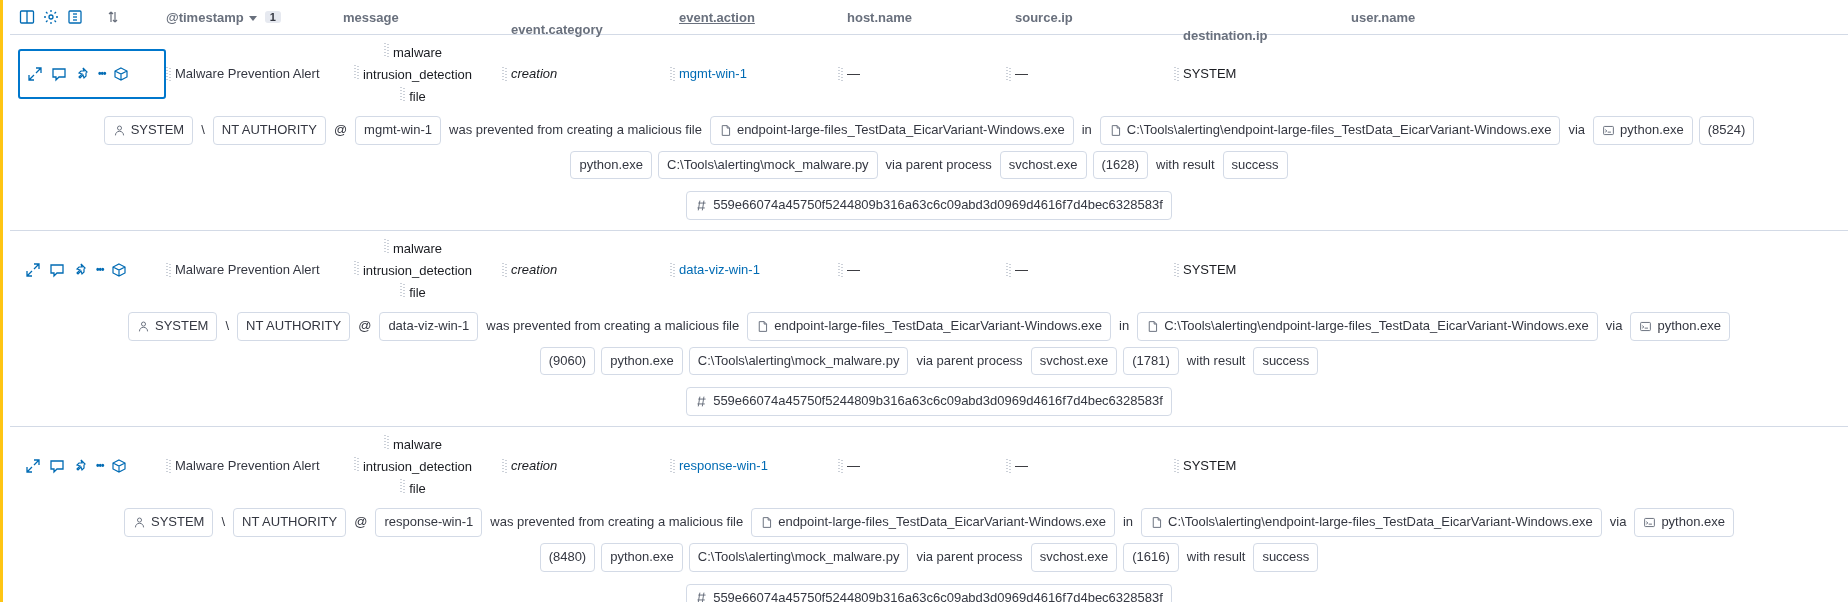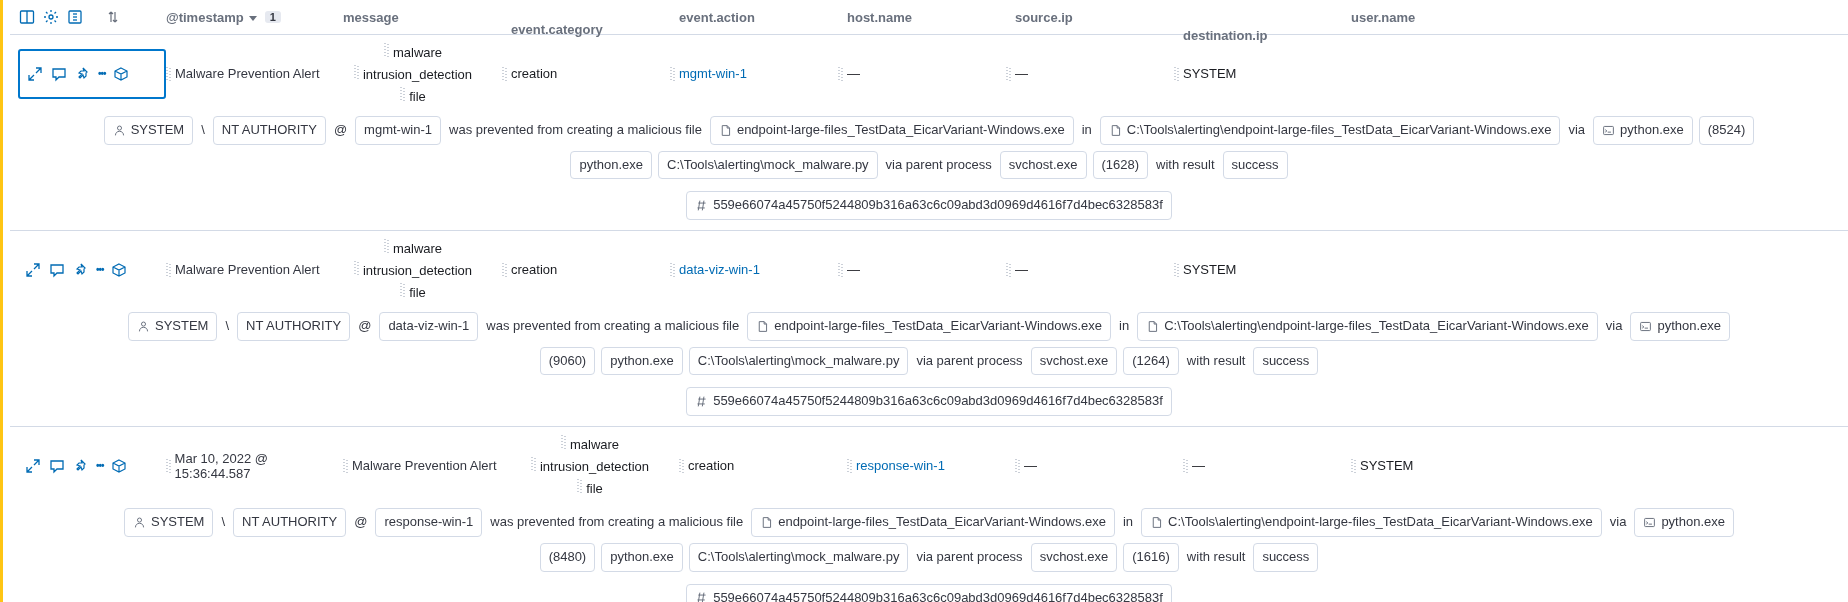--- a/index.html
+++ b/index.html
@@ -9,39 +9,39 @@
   
   .header-row { display: flex; align-items: center; height: 35px; border-bottom: 1px solid #d3dae6; padding: 0 8px; }
   .left-icons { display: flex; align-items: center; gap: 6px; width: 148px; }
   .icon-btn { width: 18px; height: 18px; display: flex; align-items: center; justify-content: center; cursor: pointer; color: #006bb4; }
   .sort-icon { color: #69707d; }
   
   .col { flex-shrink: 0; color: #69707d; font-weight: 600; padding-right: 10px; }
   .col.ts { width: 177px; display:flex; align-items:center; gap:4px;}
   .col.msg { width: 168px; }
   .col.cat { width: 168px; margin-top: 24px; }
-  .col.act { width: 168px; }
+  .col.act { width: 168px; text-decoration: underline; }
   .col.host { width: 168px; }
   .col.sip { width: 168px; }
   .col.dip { width: 168px; margin-top: 36px; }
   .col.user { width: 160px; }
   .badge { background:#e6e9f0; color:#343741; padding:0 5px; border-radius:3px; font-size:11px; font-weight:600; margin-left:3px;}
   
   .row { border-bottom: 1px solid #d3dae6; }
   .row-main { display: flex; align-items: center; padding: 8px; min-height: 58px; }
   .row-actions { width: 148px; display: flex; align-items: center; gap: 6px; padding:0 6px; }
   .row-actions.selected { border: 2px solid #07c; border-radius: 3px; padding:14px 6px; }
   .action-icon { width: 18px; height: 18px; display:flex; align-items:center; justify-content:center; color:#006bb4; cursor:pointer; }
   .dots { color:#006bb4; letter-spacing:-1px; font-weight:bold; font-size:10px; cursor:pointer;}
   
   .cell { flex-shrink:0; display:flex; align-items:center; padding-right:10px; }
   .cell.ts { width:177px; color:#343741; }
   .cell.msg { width:168px; color:#343741; }
   .cell.cat { width:168px; flex-direction:column; align-items:center; gap:5px; }
-  .cell.act { width:168px; }
+  .cell.act { width:168px;font-style:italic; }
   .cell.host { width:168px; }
   .cell.sip { width:168px; }
   .cell.dip { width:168px; }
   .cell.user { width:160px; }
   
   .grip { display:inline-block; width:5px; height:14px; background:repeating-linear-gradient(to bottom,#98a2b3 0 1px,transparent 1px 3px),repeating-linear-gradient(to bottom,transparent 0 1.5px,#98a2b3 1.5px 2.5px,transparent 2.5px 3px); background-size:2px 3px,2px 3px; background-position:0 0,3px 0; background-repeat:repeat-y,repeat-y; margin-right:4px; opacity:0.5;}
   
   .pill-area { display:flex; flex-wrap:wrap; gap:6px; align-items:center; justify-content:center; padding: 4px 90px 10px 90px; line-height:1.9; }
   .token { display:inline-flex; align-items:center; border:1px solid #d3dae6; border-radius:4px; padding:1px 8px; gap:5px; background:#fff; font-size:13px; color:#343741; }
   .token .tkicon { color:#69707d; display:flex; }
@@ -306,21 +306,21 @@
             <span>python.exe</span>
           </span>
           <span class="token">
             <span>C:\Tools\alerting\mock_malware.py</span>
           </span>
           <span class="plain">via parent process</span>
           <span class="token">
             <span>svchost.exe</span>
           </span>
           <span class="token">
-            <span>(1264)</span>
+            <span>(1781)</span>
           </span>
           <span class="plain">with result</span>
           <span class="token">
             <span>success</span>
           </span>
           <div style="flex-basis:100%;height:0"></div>
           <span class="token">
             <span class="tkicon">
               <svg width="13" height="13" viewBox="0 0 16 16">
                 <use href="#i-hash"></use>
@@ -348,21 +348,20 @@
                 <use href="#i-pin"></use>
               </svg>
             </span>
             <span class="dots">•••</span>
             <span class="action-icon">
               <svg width="16" height="16" viewBox="0 0 16 16">
                 <use href="#i-cube"></use>
               </svg>
             </span>
           </div>
-          <div class="cell ts"><span class="grip"></span>Mar 10, 2022 @ 15:36:44.587</div>
           <div class="cell msg"><span class="grip"></span>Malware Prevention Alert</div>
           <div class="cell cat">
             <span><span class="grip"></span>malware</span>
             <span><span class="grip"></span>intrusion_detection</span>
             <span><span class="grip"></span>file</span>
           </div>
           <div class="cell act"><span class="grip"></span>creation</div>
           <div class="cell host">
             <span class="grip"></span>
             <span class="link">response-win-1</span>

